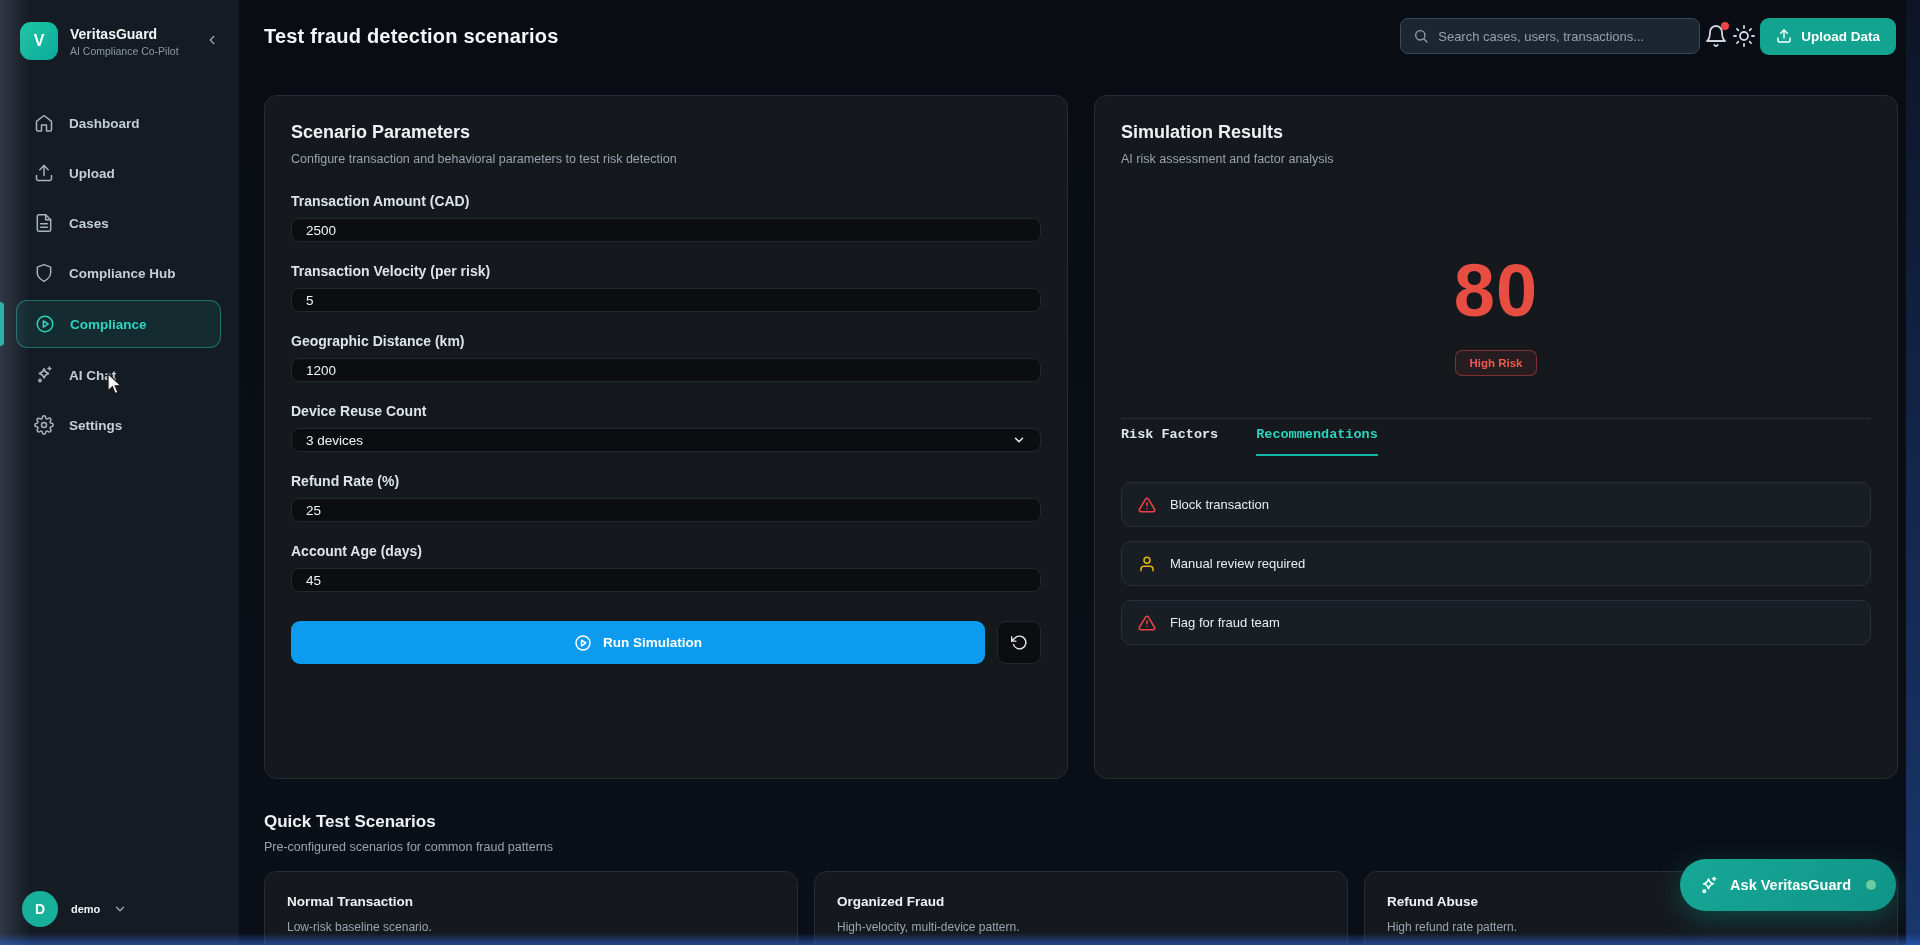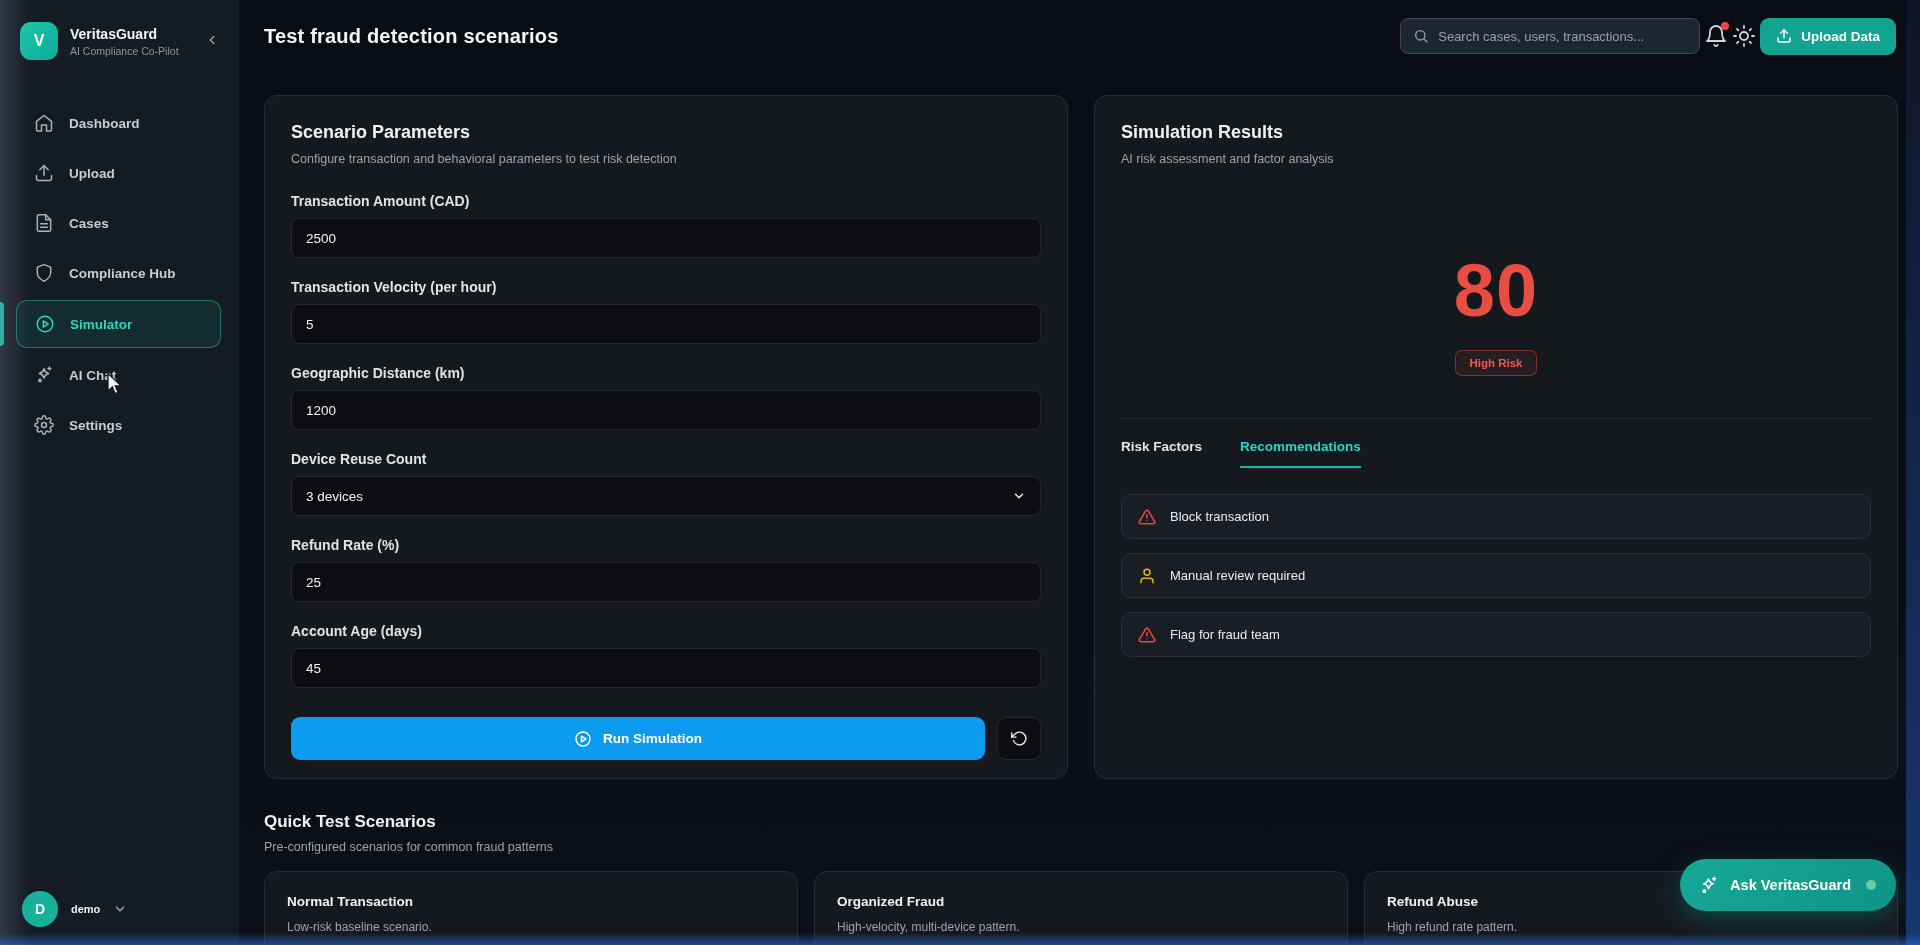--- a/index.html
+++ b/index.html
@@ -72,21 +72,21 @@
   .cards-row { display:flex; gap:26px; }
   .card { background:#15191e; border:1px solid #262c33; border-radius:13px; padding:26px; }
   .card-title { font-size:18px; font-weight:600; color:#eef2f5; }
   .card-sub { font-size:12.5px; color:#97a3af; margin-top:9px; }
 
   
   .params-card { width:804px; height:684px; }
   .form { margin-top:27px; }
   .field { margin-bottom:21px; }
   .field-label { display:block; font-size:14px; font-weight:bold; color:#dde4ea; margin-bottom:9px; }
-  .field-input, .field-select { width:100%; height:40px; background:#0b0d10; border:1px solid #23282e;
+  .field-input, .field-select { width:100%; height:24px; background:#0b0d10; border:1px solid #23282e;
     border-radius:8px; color:#f2f5f7; font-size:13.5px; padding:0 14px;
     font-family:"Liberation Sans", sans-serif; outline:none; }
   .field-select { display:flex; align-items:center; justify-content:space-between; cursor:pointer; }
   .field-select .chev { width:14px; height:14px; color:#e8edf1; }
   .btn-row { display:flex; gap:12px; margin-top:29px; }
   .run-btn { flex:1; height:43px; background:#0d9bf0; border:none; border-radius:9px; color:#fff;
     font-size:13.5px; font-weight:bold; display:flex; align-items:center; justify-content:center;
     gap:11px; cursor:pointer; font-family:"Liberation Sans", sans-serif; }
   .run-btn .ic { width:18px; height:18px; }
   .reset-btn { width:44px; height:43px; background:#0b0d10; border:1px solid #23282e; border-radius:9px;
@@ -94,21 +94,21 @@
   .reset-btn .ic { width:17px; height:17px; }
 
   
   .results-card { flex:1; height:684px; }
   .score-wrap { text-align:center; margin-top:88px; }
   .score-value { font-size:74px; font-weight:bold; color:#e84d41; line-height:1; letter-spacing:1px; }
   .risk-badge { display:inline-block; margin-top:22px; padding:6px 13px; border-radius:7px;
     border:1px solid rgba(232,77,65,.45); background:rgba(232,77,65,.08); color:#ef5a4e;
     font-size:11.5px; font-weight:bold; }
   .results-divider { border:none; border-top:1px solid #262c33; margin-top:42px; }
-  .tabs { display:flex; gap:38px; margin-top:20px; }
+  .tabs { display:flex; gap:38px; margin-top:8px;font-family:Liberation Mono, monospace; }
   .tab { font-size:13.5px; font-weight:bold; color:#dfe6ec; padding-bottom:12px; cursor:pointer; }
   .tab.active { color:#2dd4bf; border-bottom:2px solid #14b8a6; }
   .rec-list { margin-top:26px; display:flex; flex-direction:column; gap:14px; }
   .rec-item { height:45px; background:#191e24; border:1px solid #2a3038; border-radius:10px;
     display:flex; align-items:center; gap:14px; padding:0 16px; cursor:default; }
   .rec-item .ic { width:18px; height:18px; flex:0 0 auto; }
   .ic-red { color:#ef4444; }
   .ic-amber { color:#e7b416; }
   .rec-text { font-size:13px; color:#e8edf1; }
 
@@ -197,21 +197,21 @@
       </div>
       <div style="position:relative;">
         <span class="active-bar" style="top:2px;"></span>
         <div class="nav-item active">
           <span class="ic">
             <svg viewBox="0 0 24 24" fill="none" stroke="currentColor" stroke-width="1.8" stroke-linecap="round" stroke-linejoin="round">
                 <circle cx="12" cy="12" r="9.3"></circle>
                 <polygon points="10 8.3 15.7 12 10 15.7 10 8.3"></polygon>
               </svg>
           </span>
-          <span>Simulator</span>
+          <span>Compliance</span>
         </div>
       </div>
       <div class="nav-item">
         <span class="ic">
           <svg viewBox="0 0 24 24" fill="none" stroke="currentColor" stroke-width="1.8" stroke-linecap="round" stroke-linejoin="round">
               <path d="M12 4.5c.85 3.3 2.35 4.8 5.6 5.6-3.25.85-4.75 2.35-5.6 5.6-.85-3.25-2.35-4.75-5.6-5.6 3.25-.8 4.75-2.3 5.6-5.6z"></path>
               <path d="M18.5 2.5v3.6"></path>
               <path d="M16.7 4.3h3.6"></path>
               <circle cx="7.2" cy="18.6" r="1.4"></circle>
             </svg>
@@ -287,21 +287,21 @@
 
       <section class="card params-card">
         <h2 class="card-title">Scenario Parameters</h2>
         <p class="card-sub">Configure transaction and behavioral parameters to test risk detection</p>
         <div class="form">
           <div class="field">
             <label class="field-label">Transaction Amount (CAD)</label>
             <input class="field-input" value="2500" style="">
           </div>
           <div class="field">
-            <label class="field-label">Transaction Velocity (per hour)</label>
+            <label class="field-label">Transaction Velocity (per risk)</label>
             <input class="field-input" value="5" style="">
           </div>
           <div class="field">
             <label class="field-label">Geographic Distance (km)</label>
             <input class="field-input" value="1200" style="">
           </div>
           <div class="field">
             <label class="field-label">Device Reuse Count</label>
             <div class="field-select">
               <span>3 devices</span>

